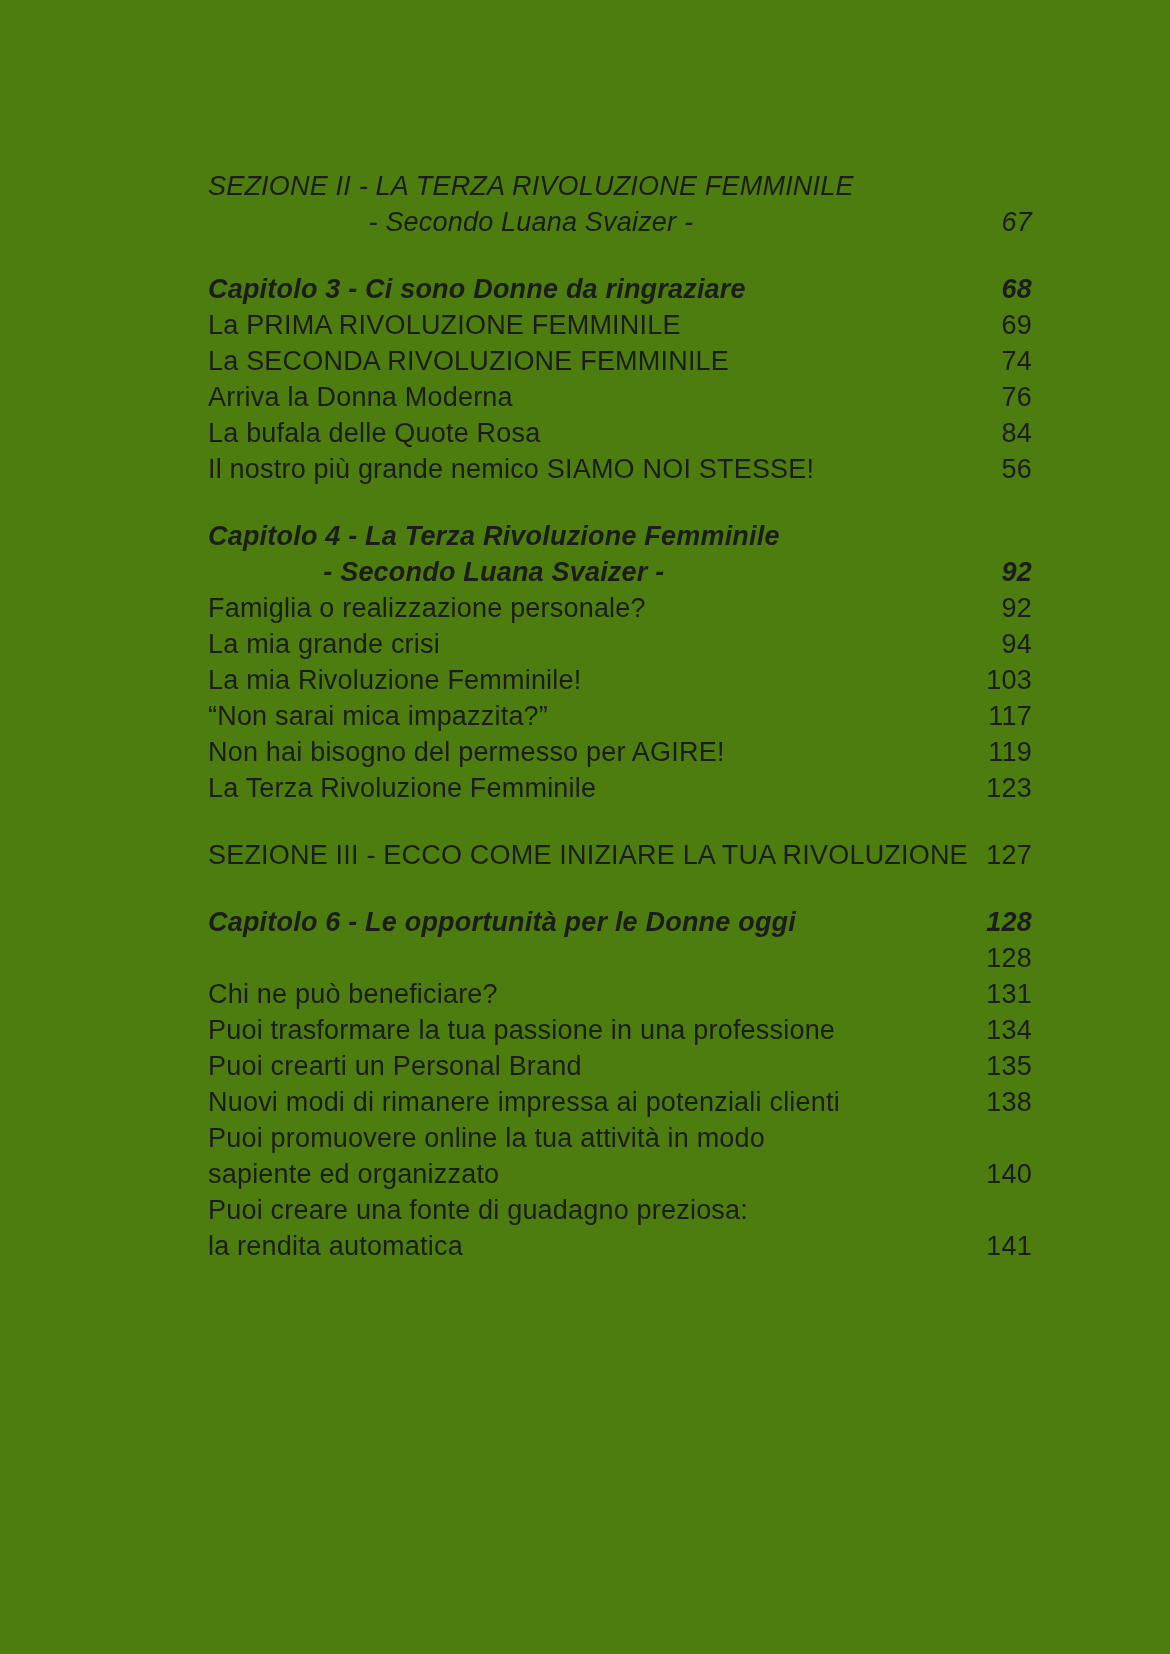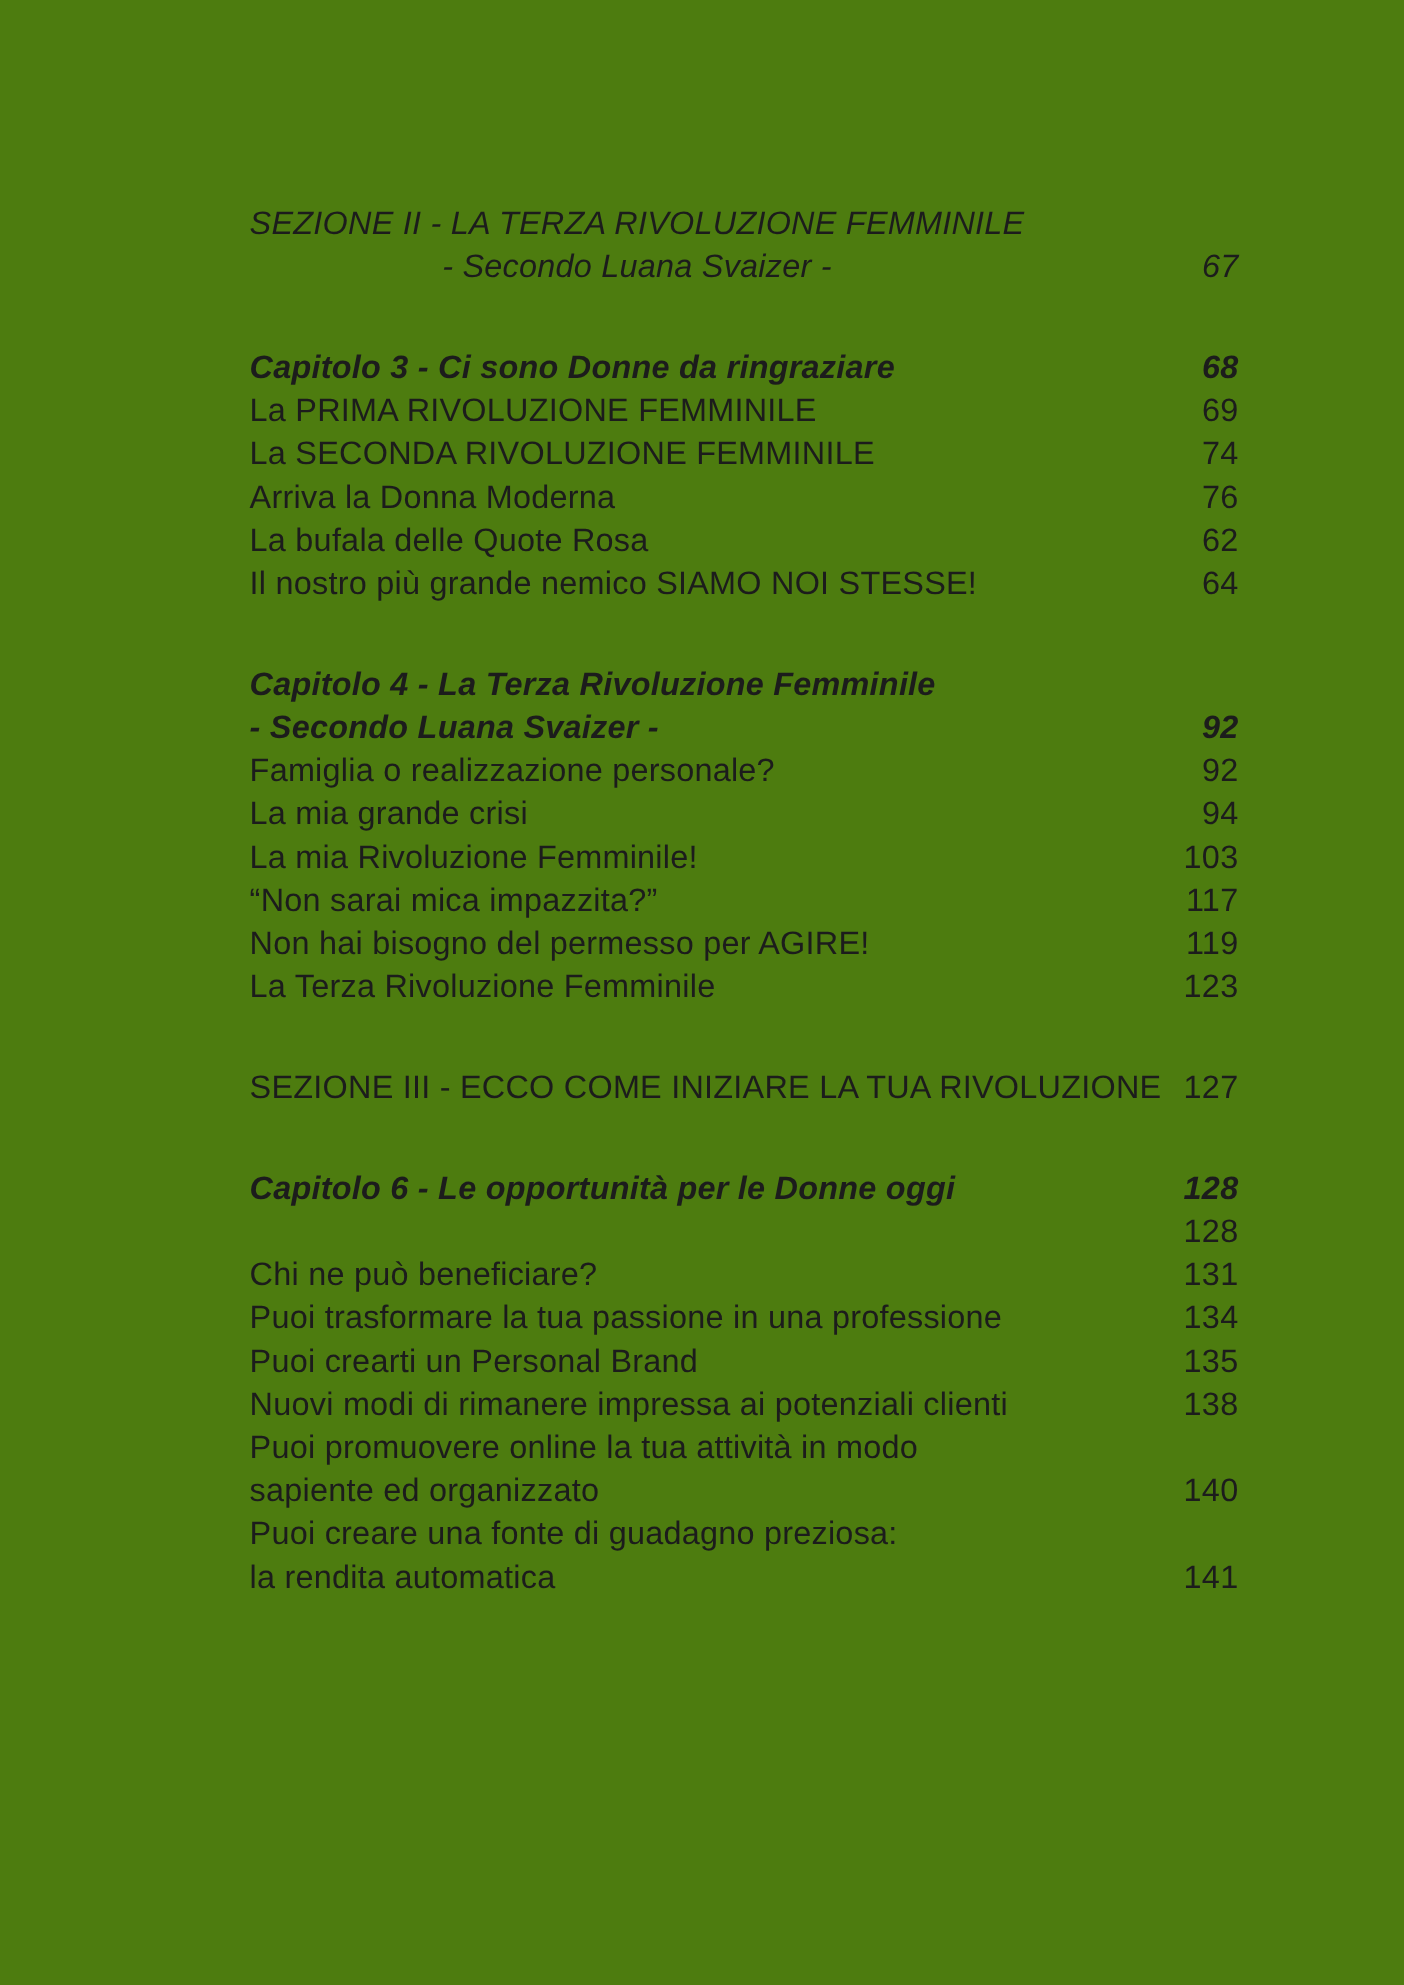--- a/index.html
+++ b/index.html
@@ -49,21 +49,22 @@
   .entry.section-italic .pagenum {
     font-style: italic;
   }
   .entry.chapter .title,
   .entry.chapter .pagenum {
     font-weight: bold;
     font-style: italic;
   }
   
   .entry.group-start {
-    margin-top: 48px;
+    margin-top: 31px;
+    text-align: center;
   }
 </style>
 </head>
 <body>
 
 <div class="page">
   <div class="toc">
 
     <div class="entry section-italic fit-title">
       <div class="title">
@@ -99,28 +100,28 @@
         <div class="line">Arriva la Donna Moderna</div>
       </div>
       <div class="pagenum">76</div>
     </div>
 
 
     <div class="entry">
       <div class="title">
         <div class="line">La bufala delle Quote Rosa</div>
       </div>
-      <div class="pagenum">62</div>
+      <div class="pagenum">84</div>
     </div>
 
     <div class="entry">
       <div class="title">
         <div class="line">Il nostro più grande nemico SIAMO NOI STESSE!</div>
       </div>
-      <div class="pagenum">64</div>
+      <div class="pagenum">56</div>
     </div>
 
     <div class="entry chapter group-start">
       <div class="title">
         <div class="line">Capitolo 4 - La Terza Rivoluzione Femminile</div>
         <div class="line">- Secondo Luana Svaizer -</div>
       </div>
       <div class="pagenum">92</div>
     </div>
 

